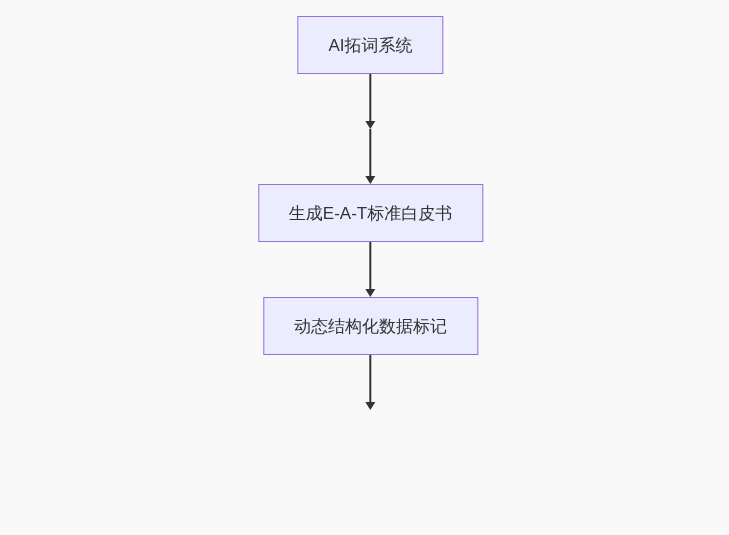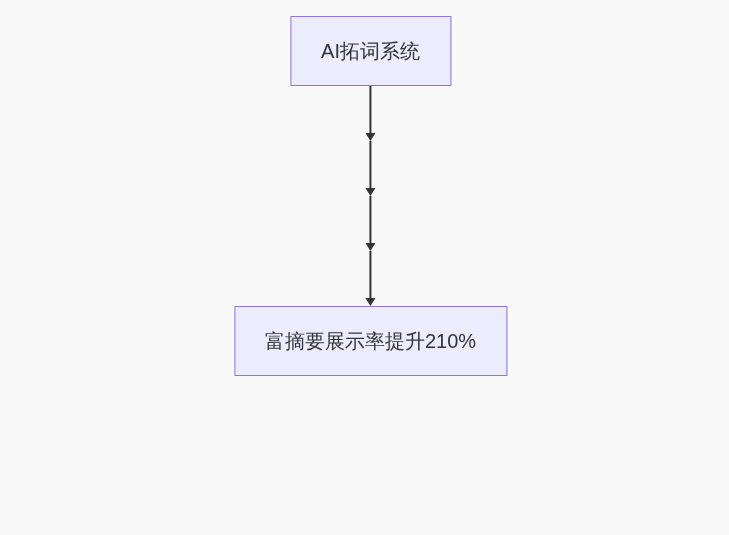--- a/index.html
+++ b/index.html
@@ -20,29 +20,29 @@
   .flow{
     position:absolute;
     top:16px;
     left:50%;
     transform:translateX(calc(-50% + 6px));
     display:flex;
     flex-direction:column;
     align-items:center;
   }
   .node{
-    height:70px;
+    height:58px;
     padding:12px 30px;
     display:flex;
     align-items:center;
     justify-content:center;
     background:var(--node-fill);
     border:1px solid var(--node-border);
     color:var(--node-text);
-    font-size:20px;
+    font-size:17px;
     white-space:nowrap;
   }
   .connector{
     height:55px;
     display:flex;
     flex-direction:column;
     align-items:center;
   }
   .connector .line{
     width:1.5px;
@@ -67,27 +67,28 @@
     <div class="line"></div>
     <div class="head"></div>
   </div>
 
 
   <div class="connector">
     <div class="line"></div>
     <div class="head"></div>
   </div>
 
+  <div class="node">生成E-A-T标准白皮书</div>
+
+  <div class="connector">
+    <div class="line"></div>
+    <div class="head"></div>
+  </div>
+
+  <div class="node">动态结构化数据标记</div>
 
   <div class="connector">
     <div class="line"></div>
     <div class="head"></div>
   </div>
 
 
-  <div class="connector">
-    <div class="line"></div>
-    <div class="head"></div>
-  </div>
-
-  <div class="node">富摘要展示率提升210%</div>
-
 </div>
 
 </body></html>

